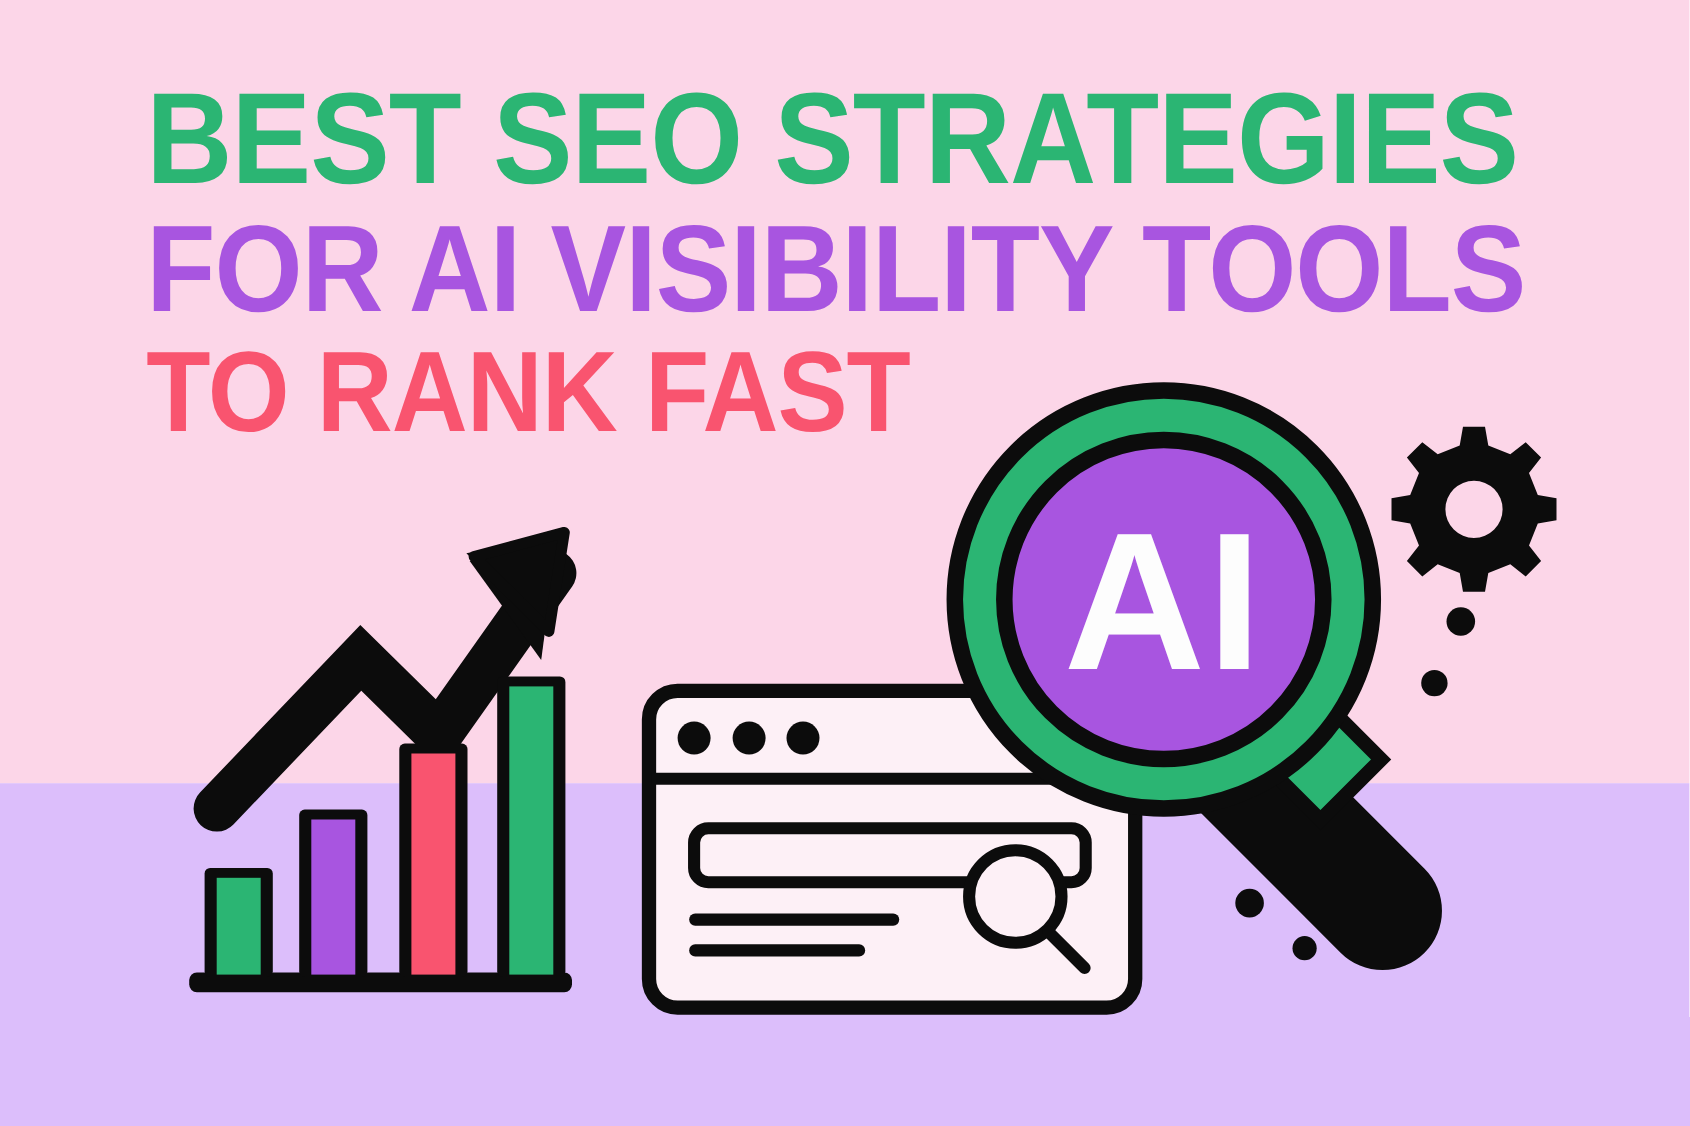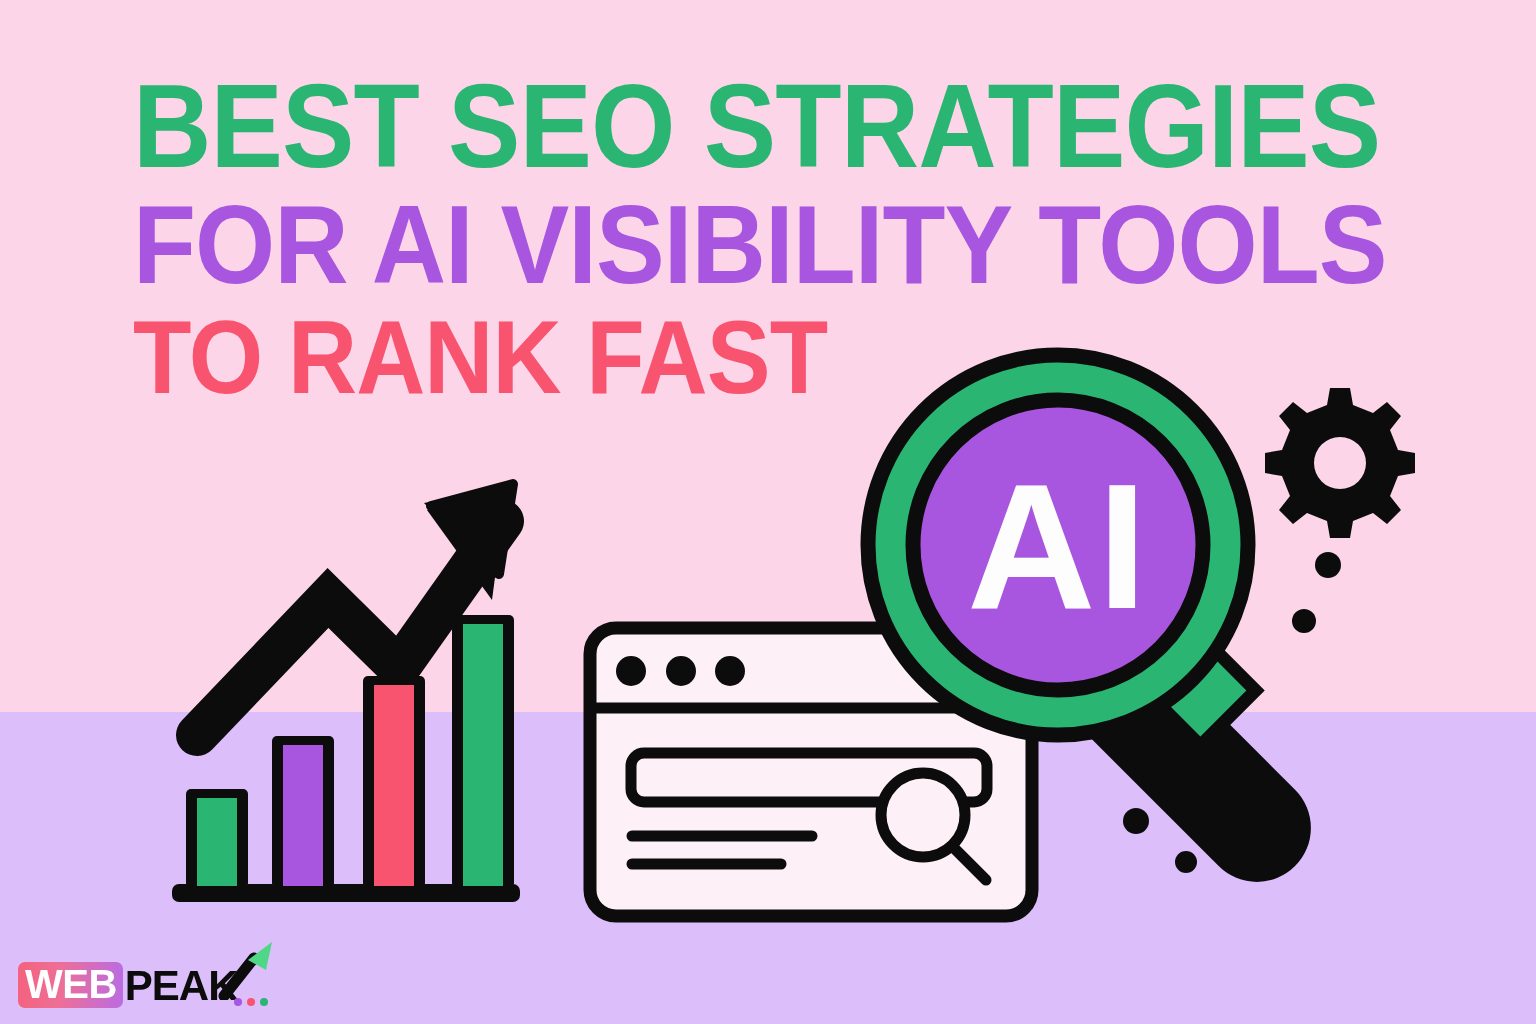--- a/index.html
+++ b/index.html
@@ -248,27 +248,14 @@
         <circle cx="1058" cy="545" r="190" fill="#2bb573" stroke="#0c0c0c" stroke-width="15"></circle>
 
         <circle cx="1058" cy="545" r="145" fill="#a855e0" stroke="#0c0c0c" stroke-width="15"></circle>
 
         <text x="1058" y="608" text-anchor="middle" font-family="Liberation Sans, sans-serif" font-weight="bold" font-size="178" letter-spacing="2" fill="#fdfdfd">AI</text>
       </g>
 
     </svg>
   </div>
 
-  <div class="logo">
-    <span class="logo-web">WEB</span>
-    <span class="logo-peak">PEAK</span>
-    <svg class="logo-arrow" viewBox="0 0 62 62" xmlns="http://www.w3.org/2000/svg">
-      <path d="M10,58 L40,20" stroke="#0c0c0c" stroke-width="11" stroke-linecap="round" fill="none"></path>
-      <path d="M34,22 L58,4 L52,32 Z" fill="#4ed787"></path>
-    </svg>
-    <span class="logo-dots">
-      <i class="d-purple"></i>
-      <i class="d-pink"></i>
-      <i class="d-green"></i>
-    </span>
-  </div>
 
 </div>
 
 </body></html>

